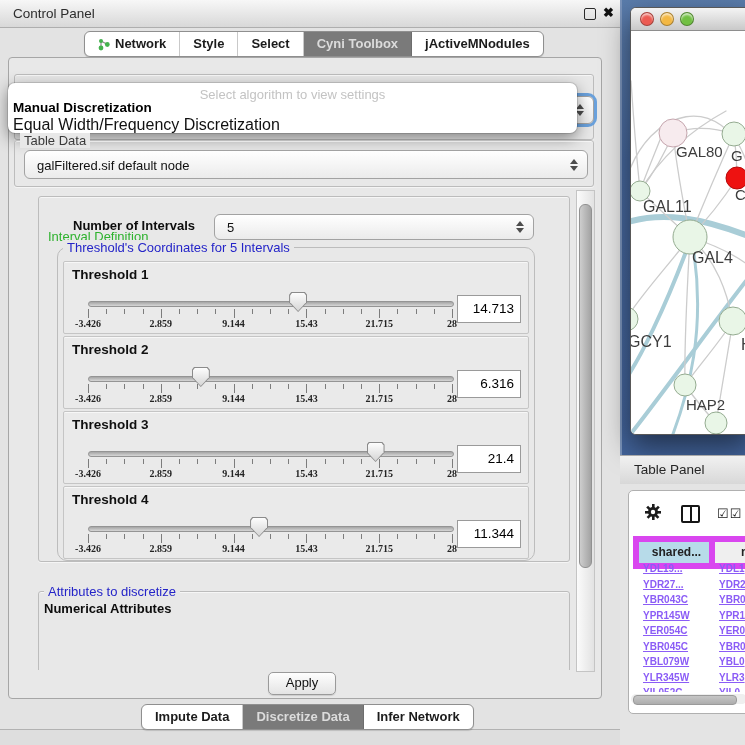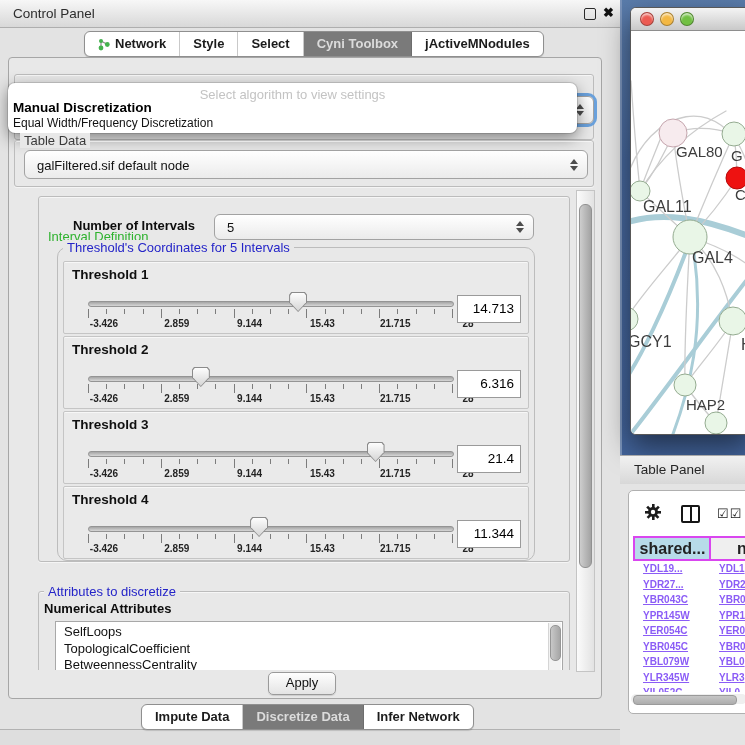--- a/index.html
+++ b/index.html
@@ -35,42 +35,42 @@
   .stepper{position:absolute;right:9px;top:50%;transform:translateY(-50%);}
   .stepper i{display:block;width:0;height:0;border-left:4px solid transparent;border-right:4px solid transparent;}
   .stepper .up{border-bottom:5px solid #4d4d4d;margin-bottom:2px;}
   .stepper .dn{border-top:5px solid #4d4d4d;}
   .focusring{box-shadow:0 0 0 3px #6aa1dc;}
 
   .popup{position:absolute;left:8px;top:83px;width:569px;height:50px;background:#fff;border-radius:7px;
          box-shadow:0 5px 16px rgba(0,0,0,.45),0 0 0 1px rgba(0,0,0,.12);}
   .popup-hint{position:absolute;left:0;right:0;top:4px;text-align:center;font-size:13px;color:#c3c3c3;}
   .popup-i1{position:absolute;left:5px;top:17px;font-size:13.5px;font-weight:bold;color:#000;}
-  .popup-i2{position:absolute;left:5px;top:33px;font-size:12px;color:#111;}
+  .popup-i2{position:absolute;left:5px;top:33px;font-size:16px;color:#111;}
 
   .scrollarea{position:absolute;left:14px;top:190px;width:556px;height:480px;overflow:hidden;}
   .vscroll{position:absolute;left:576px;top:190px;width:17px;height:480px;
            background:linear-gradient(90deg,#fbfbfb,#e2e2e2);border:1px solid #c4c4c4;}
   .vthumb{position:absolute;left:2px;top:13px;width:11px;height:362px;border-radius:6px;
           background:linear-gradient(90deg,#cdcdcd,#a3a3a3);border:1px solid #919191;}
 
   .tpanel{position:absolute;left:5px;width:464px;height:71px;background:#eaeaea;
           border:1px solid #c5c5c5;border-radius:2px;box-shadow:inset 0 1px 0 #f7f7f7;}
   .t-label{position:absolute;left:8px;top:5px;font-size:13.5px;font-weight:bold;color:#101010;}
   .t-track{position:absolute;left:24px;top:39px;width:364px;height:4px;border-radius:3px;
            background:linear-gradient(#a5a5a5,#d6d6d6);border:1px solid #949494;}
   .thumb{position:absolute;top:30px;width:18px;height:20px;
          clip-path:polygon(12% 0,88% 0,100% 14%,100% 52%,50% 100%,0 52%,0 14%);background:#8b8b8b;}
   .thumb em{position:absolute;left:1px;top:1px;right:1px;bottom:1px;
             clip-path:polygon(12% 0,88% 0,100% 14%,100% 52%,50% 100%,0 52%,0 14%);
             background:linear-gradient(#fdfdfd,#d5d5d5);}
   .t-ticks{position:absolute;left:24px;top:47px;width:364px;height:10px;}
   .t-ticks i{position:absolute;top:0;width:1px;height:5px;background:#7c7c7c;}
   .t-ticks i.major{height:9px;}
-  .t-ticklabels{position:absolute;left:40px;top:56px;width:364px;height:12px;}
+  .t-ticklabels{position:absolute;left:24px;top:56px;width:364px;height:12px;font-family:Liberation Serif, serif;}
   .t-ticklabels b{position:absolute;transform:translateX(-50%);font-size:10px;font-weight:bold;color:#242424;white-space:nowrap;}
   .t-value{position:absolute;right:7px;top:33px;width:56px;height:26px;background:#fff;border:1px solid #9a9a9a;
            font-size:13.5px;text-align:right;line-height:26px;padding-right:6px;color:#000;}
 
   .listbox{position:absolute;background:#fff;border:1px solid #a8a8a8;overflow:hidden;}
   .attr-item{font-size:13px;line-height:16.5px;padding-left:8px;color:#111;white-space:nowrap;}
   .lscroll{position:absolute;right:1px;top:1px;width:12px;bottom:1px;background:#f2f2f2;border-left:1px solid #d5d5d5;}
   .lthumb{position:absolute;left:1px;top:2px;width:9px;height:34px;border-radius:5px;
           background:linear-gradient(90deg,#c8c8c8,#a6a6a6);border:1px solid #969696;}
 
@@ -89,21 +89,21 @@
          box-shadow:inset 0 2px 2px rgba(255,255,255,.65);}
   .nw-content{position:absolute;left:0;top:23px;right:0;bottom:0;background:#fff;}
   svg{font-family:"Liberation Sans",sans-serif;}
 
   .tp-bar{position:absolute;left:620px;top:455px;width:125px;height:28px;
           background:linear-gradient(#f1f1f1,#d8d8d8);border-top:1px solid #a9a9a9;border-bottom:1px solid #bdbdbd;}
   .tp-title{position:absolute;left:14px;top:6px;font-size:13.5px;color:#262626;}
   .right-lower{position:absolute;left:620px;top:484px;width:125px;height:261px;background:#e4e4e4;}
   .tablecard{position:absolute;left:628px;top:490px;width:122px;height:222px;background:#fff;
              border:1px solid #b0b0b0;border-radius:5px 0 0 5px;overflow:hidden;}
-  .th-cell{position:absolute;top:45px;height:21px;border:2px solid #d946ef;font-size:16px;font-weight:bold;
+  .th-cell{position:absolute;top:45px;height:21px;border:6px solid #d946ef;font-size:12px;font-weight:bold;
            color:#222;line-height:21px;}
   .trow{display:flex;height:15.5px;align-items:center;}
   .tcell{font-size:10px;font-weight:600;color:#8b5cf6;white-space:nowrap;overflow:hidden;text-decoration:underline;}
   .tcell.c0{width:68px;padding-left:10px;}
   .tcell.c1{padding-left:8px;}
   .hscroll{position:absolute;left:2px;top:203px;width:116px;height:10px;background:#efefef;border-radius:5px;}
   .hthumb{position:absolute;left:2px;top:1px;width:102px;height:8px;border-radius:4px;
           background:linear-gradient(#c6c6c6,#adadad);border:1px solid #9a9a9a;}
   .colsplit-ic{position:absolute;width:15px;height:14px;border:2px solid #161616;border-radius:2px;}
   .colsplit-ic b{position:absolute;left:50%;top:0;bottom:0;width:2px;margin-left:-1px;background:#161616;}
@@ -343,30 +343,20 @@
                 </div>
     <div class="t-value">11.344</div>
   </div>
 </div>
         </div>
       </div>
 
       <div class="group" style="left:24px;top:401px;width:530px;height:92px;">
         <span class="gtitle t-blue">Attributes to discretize</span>
         <span style="position:absolute;left:5px;top:9px;font-size:13px;font-weight:bold;color:#0d0d0d;">Numerical Attributes</span>
-        <div class="listbox" style="left:16px;top:29px;width:506px;height:70px;">
-          <div style="padding-top:2px;">
-              <div class="attr-item">SelfLoops</div>
-              <div class="attr-item">TopologicalCoefficient</div>
-              <div class="attr-item">BetweennessCentrality</div>
-            </div>
-          <div class="lscroll">
-              <div class="lthumb"></div>
-            </div>
-        </div>
       </div>
     </div>
 
     <div class="vscroll">
       <div class="vthumb"></div>
     </div>
 
     <div class="btn" style="left:268px;top:672px;width:66px;height:21px;">Apply</div>
 
     <div class="seg" style="left:141px;top:704px;">

